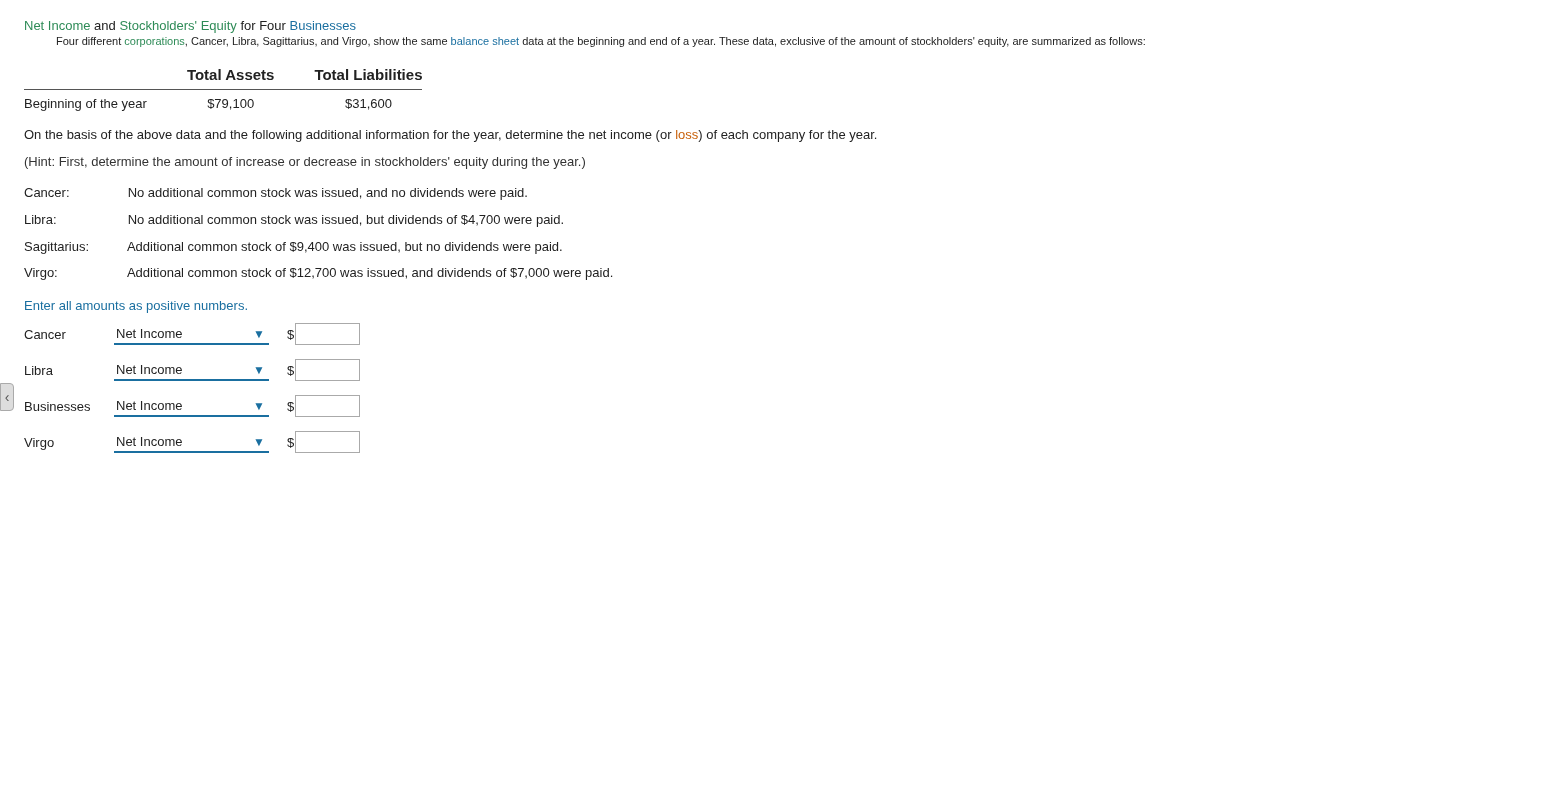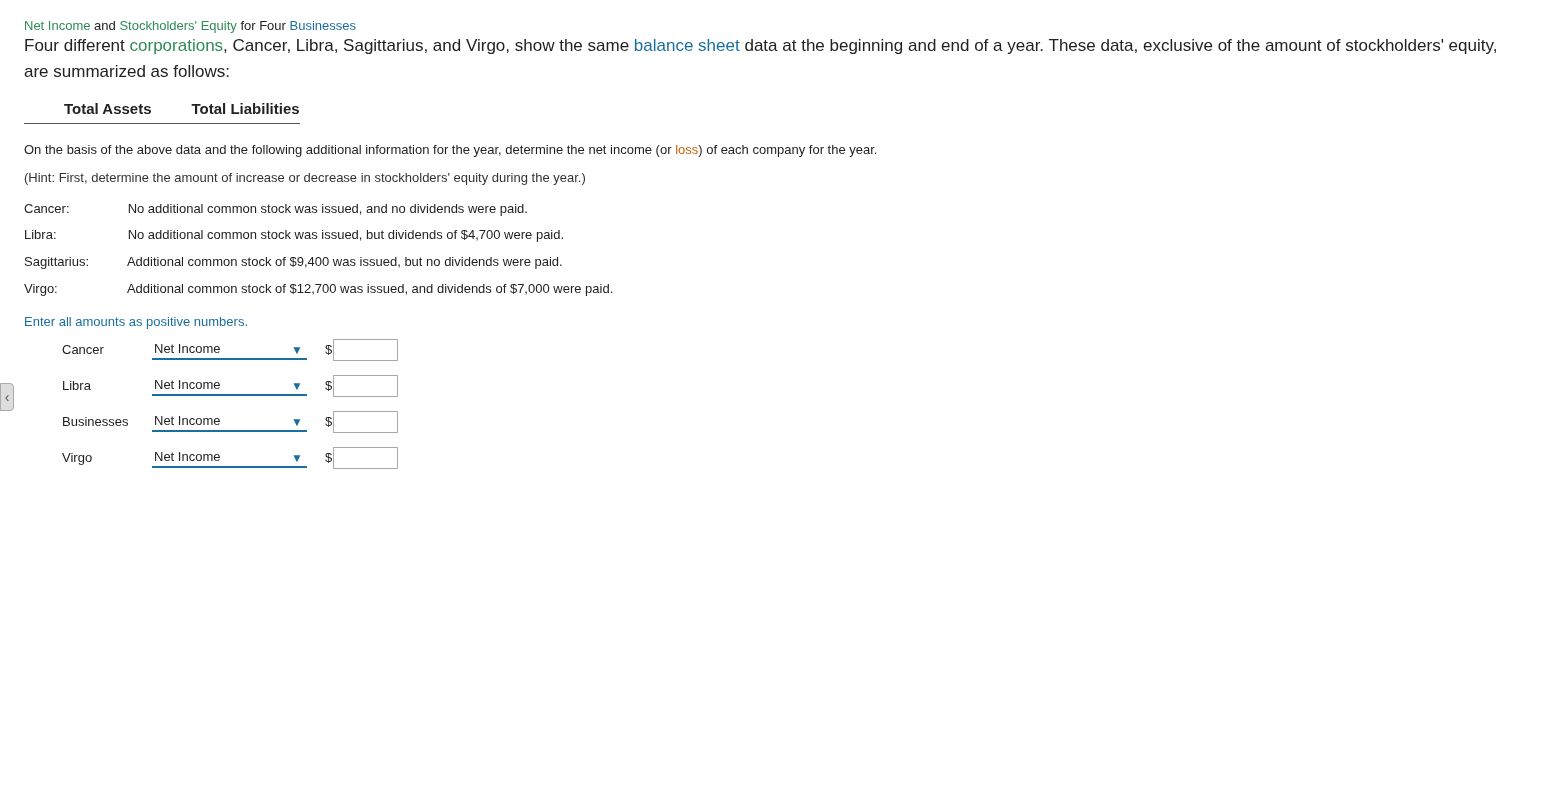--- a/index.html
+++ b/index.html
@@ -9,22 +9,23 @@
       color: #222;
       background: #fff;
       padding: 18px 24px;
     }
     .title-line {
       margin-bottom: 0;
       font-size: 13px;
     }
     .intro-text {
       margin-bottom: 14px;
-      font-size: 17px;
+      font-size: 11px;
       line-height: 1.5;
+      margin-left: 32px;
     }
     .green { color: #2e8b57; }
     .blue-link { color: #1a6fa0; }
     .orange { color: #c8600a; }
     table.balance {
       border-collapse: collapse;
       margin-bottom: 12px;
     }
     table.balance th {
       font-weight: bold;
@@ -70,21 +71,20 @@
       display: inline-block;
       width: 100px;
     }
     .enter-amounts {
       margin: 14px 0 10px 0;
       font-size: 13px;
       color: #1a6fa0;
     }
     .input-section {
       margin-top: 6px;
-      margin-left: 38px;
     }
     .input-row {
       display: flex;
       align-items: center;
       margin-bottom: 14px;
     }
     .row-label {
       width: 90px;
       font-size: 13px;
       color: #222;
@@ -170,20 +170,25 @@
       <th>Total Assets</th>
       <th>Total Liabilities</th>
     </tr>
     <tr>
         <td colspan="3">
           <hr class="divider-line">
         </td>
       </tr>
   </thead>
   <tbody>
+    <tr>
+      <td>Beginning of the year</td>
+      <td>$79,100</td>
+      <td>$31,600</td>
+    </tr>
   </tbody>
 </table>
 
 <div class="basis-text">
   On the basis of the above data and the following additional information for the year, determine the net income (or <span class="orange">loss</span>) of each company for the year.
 </div>
 
 <div class="hint-text">(Hint: First, determine the amount of increase or decrease in stockholders' equity during the year.)</div>
 
 <div class="company-info">

